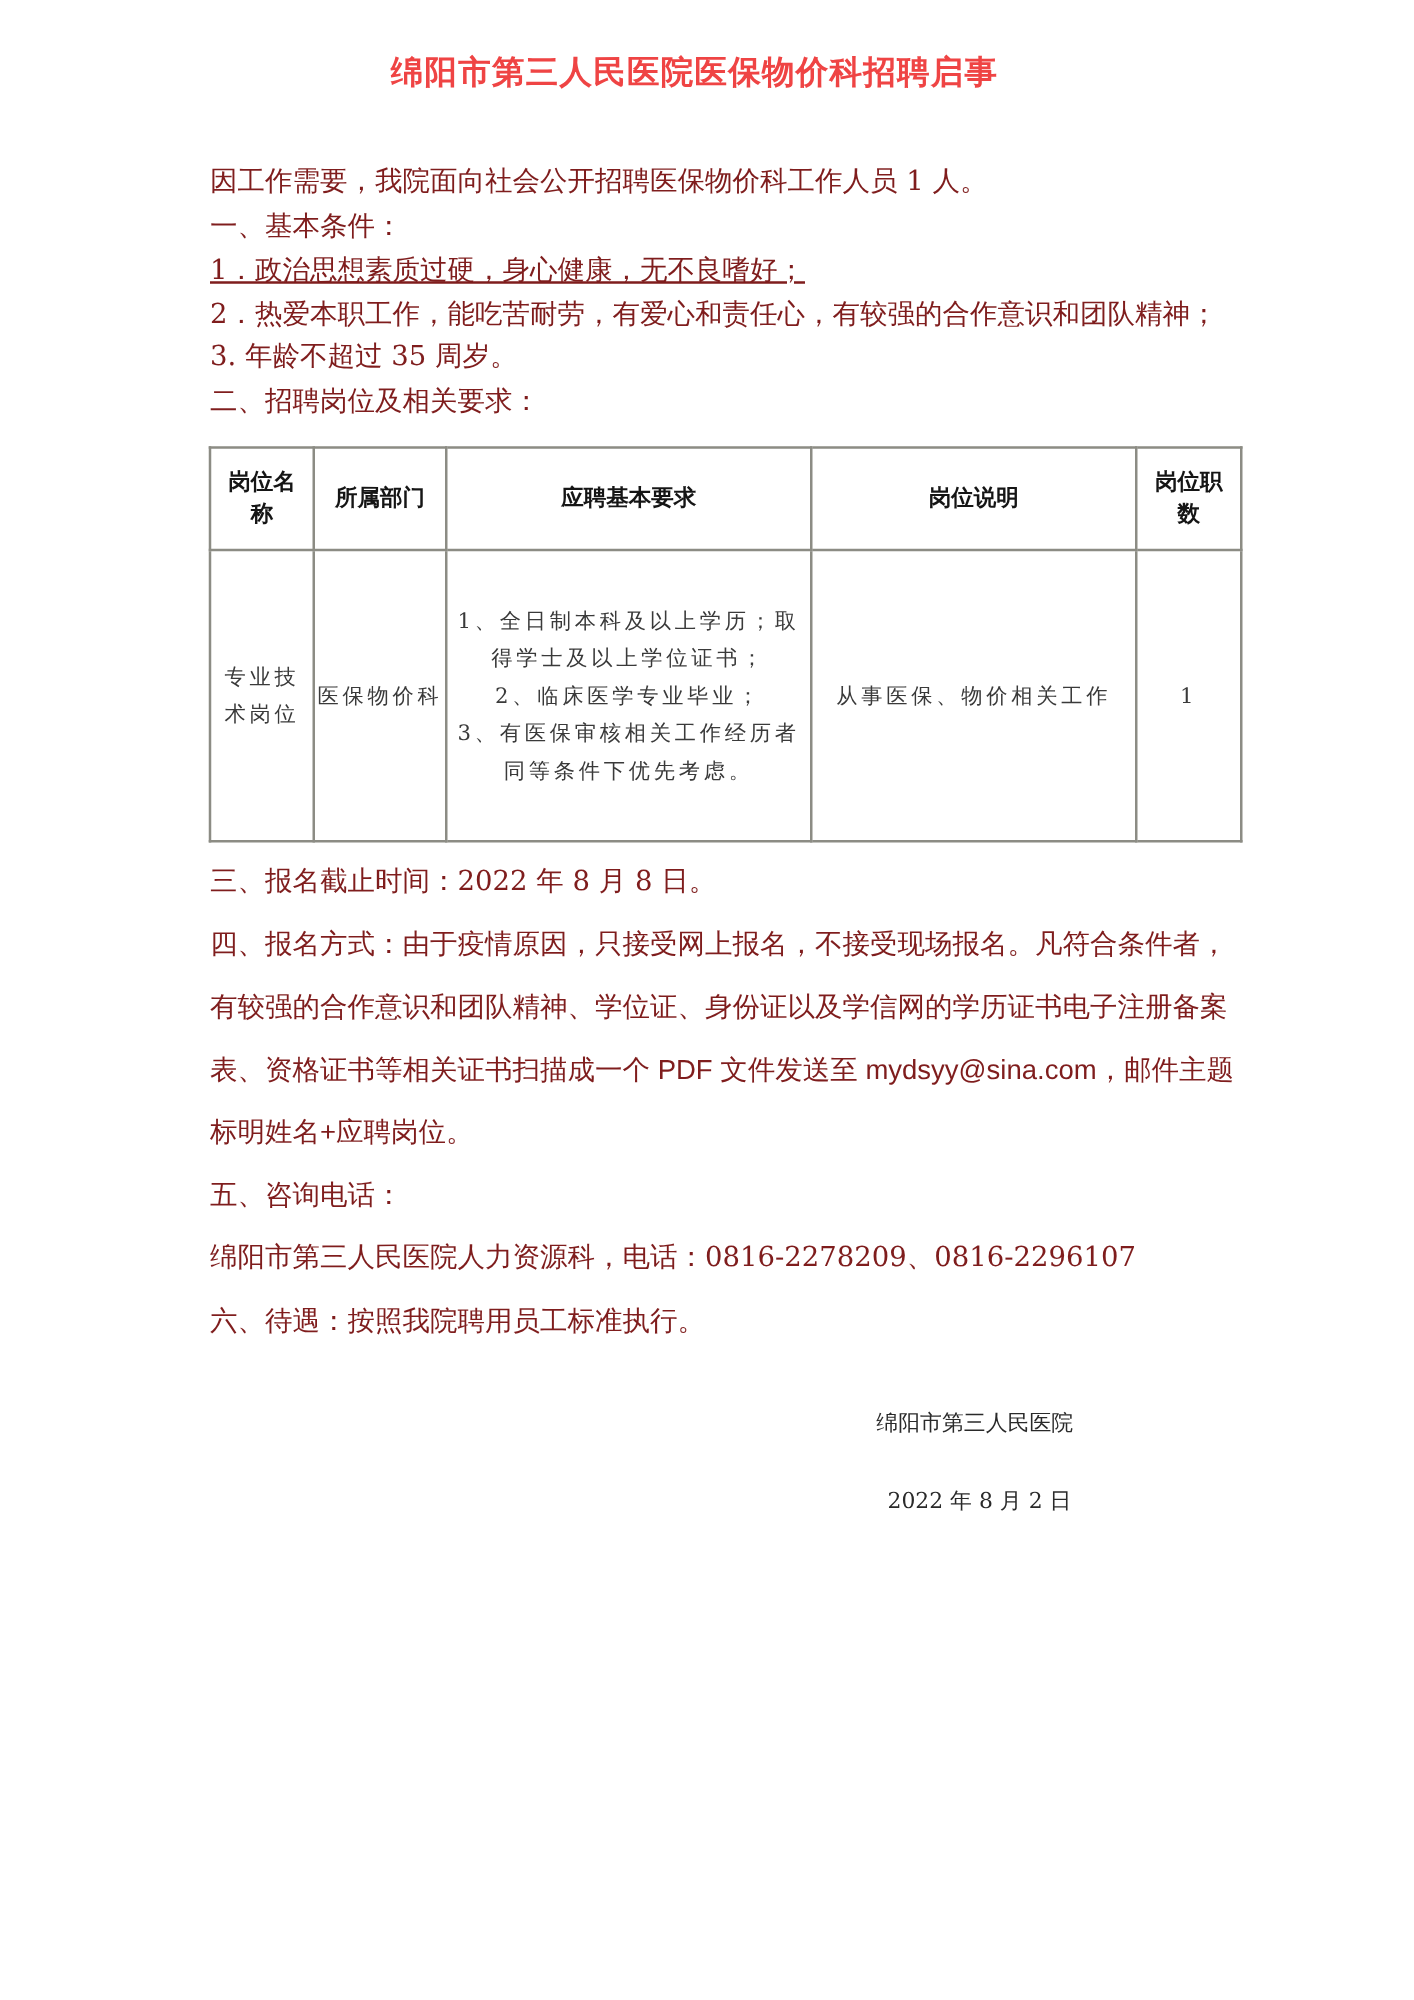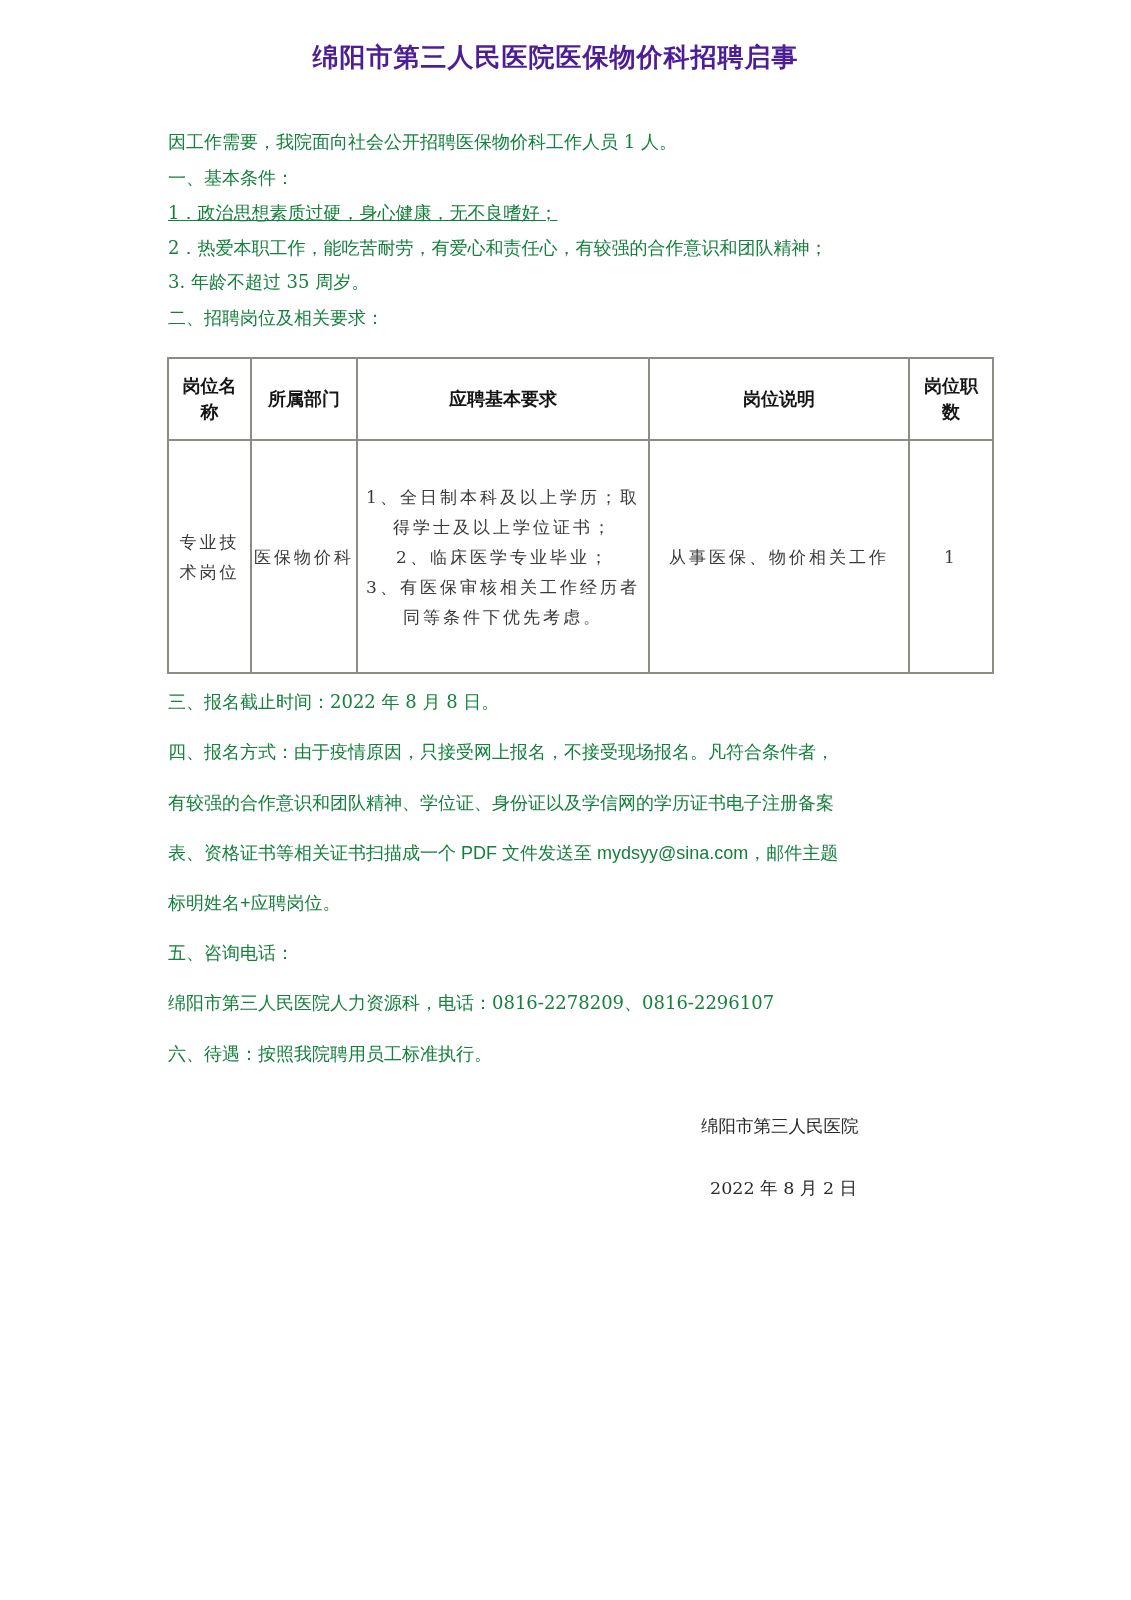--- a/index.html
+++ b/index.html
@@ -4,40 +4,40 @@
   <style>
     html, body { margin: 0; padding: 0; background: #ffffff; }
     body {
       width: 1131px; height: 1600px; position: relative; overflow: hidden;
       font-family: "DejaVu Serif", "Liberation Serif", serif;
       color: #222222;
     }
     .title {
       position: absolute; left: 0; top: 40px; width: 1111px;
       text-align: center; font-size: 26px; font-weight: bold; letter-spacing: 1px;
-      color: #4c1d95;
+      color: #ef4444;
     }
     .para {
-      position: absolute; left: 168px; font-size: 18px; white-space: nowrap; color: #15803d;
+      position: absolute; left: 168px; font-size: 22px; white-space: nowrap; color: #7f1d1d;
     }
     .sans { font-family: "Liberation Sans", "DejaVu Sans", sans-serif; }
     table.jobs {
       position: absolute; left: 167px; top: 357px;
       border-collapse: collapse; border: 2px solid #8c8c84;
       font-size: 17px;
       padding-left: 36px;
     }
     table.jobs td, table.jobs th {
       border: 2px solid #8c8c84; padding: 0; text-align: center; vertical-align: middle;
     }
     table.jobs th { font-weight: bold; color: #151515; font-size: 18px; line-height: 26px; height: 80px; }
     table.jobs td { height: 231px; color: #3a3a3a; letter-spacing: 3px; line-height: 30px; }
     td.req { text-align: left; vertical-align: middle; line-height: 40px; letter-spacing: 4px; }
     .req-line { display: block; }
-    .sign { position: absolute; font-size: 17.5px; color: #2a2a2a; white-space: nowrap; }
+    .sign { position: absolute; font-size: 17.5px; color: #2a2a2a; white-space: nowrap; margin-top: 12px; }
   </style>
 </head>
 <body>
 
 <div class="title">绵阳市第三人民医院医保物价科招聘启事</div>
 
 <div class="para" style="top:130px;">因工作需要，我院面向社会公开招聘医保物价科工作人员 1 人。</div>
 <div class="para" style="top:166px;">一、基本条件：</div>
 <div class="para" style="top:201px;text-decoration:underline;">1．政治思想素质过硬，身心健康，无不良嗜好；</div>
 <div class="para" style="top:236px;">2．热爱本职工作，能吃苦耐劳，有爱心和责任心，有较强的合作意识和团队精神；</div>

